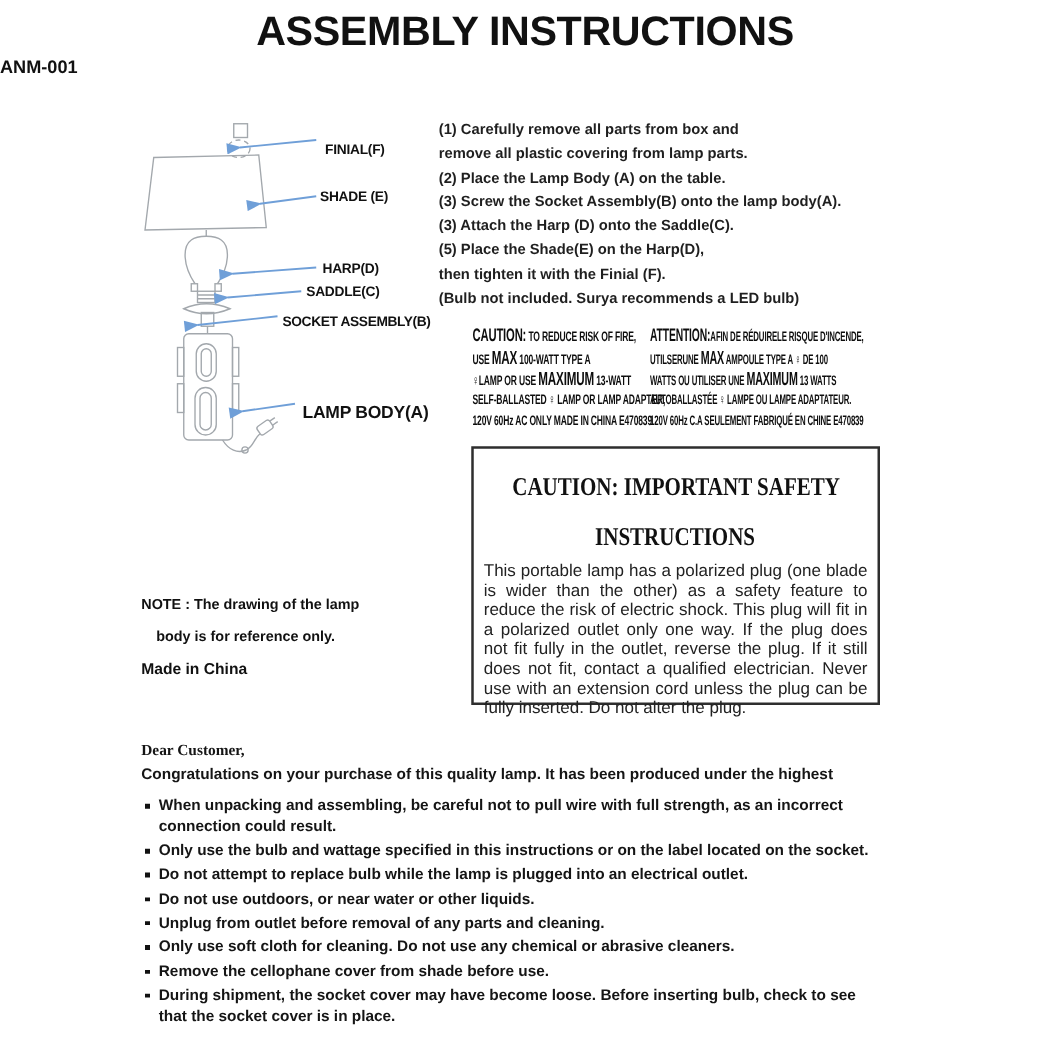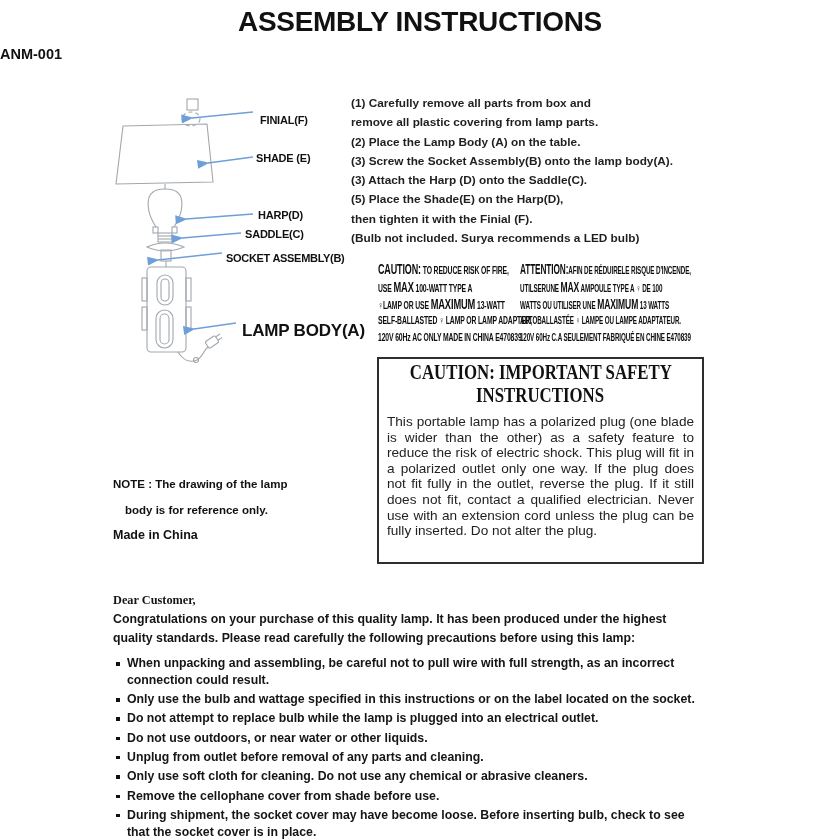--- a/index.html
+++ b/index.html
@@ -1,34 +1,34 @@
 <!DOCTYPE html>
 <html><head>
 <meta charset="utf-8">
 <style>
   html,body { margin:0; padding:0; background:#ffffff; }
   body { width:840px; height:840px; font-family:"Liberation Sans", sans-serif; color:#1a1a1a; }
   .page { position:relative; width:840px; height:840px; background:#ffffff; overflow:hidden; }
 
   
   .title { position:absolute; top:6px; left:0; width:100%; text-align:center;
-           font-size:28px; font-weight:bold; letter-spacing:-0.3px; color:#111; }
+           font-size:33px; font-weight:bold; letter-spacing:-0.3px; color:#111; }
   .model { position:absolute; top:46px; left:0; width:100%; text-align:left;
            font-size:14.5px; font-weight:bold; color:#111; }
 
   
   .lamp-svg { position:absolute; left:108px; top:94px; }
   .diagram-label { position:absolute; font-weight:bold; font-size:11px;
                    letter-spacing:-0.2px; white-space:nowrap; color:#111; }
   .lbl-finial { left:260px; top:114px; }
   .lbl-shade  { left:256px; top:152px; }
   .lbl-harp   { left:258px; top:209px; }
   .lbl-saddle { left:245px; top:228px; }
   .lbl-socket { left:226px; top:252px; letter-spacing:-0.3px; }
-  .lbl-body   { left:242px; top:321px; font-size:17px; }
+  .lbl-body   { left:242px; top:321px; font-size:14px; }
 
   
   .steps { position:absolute; left:351px; top:94px; font-weight:bold;
            font-size:11.8px; line-height:19.3px; white-space:nowrap; color:#1f1f1f; }
 
   
   .caution { position:absolute; left:378px; top:261px; color:#0d0d0d; }
   .c-col { position:absolute; top:0; transform-origin:top left; font-weight:bold;
            font-size:11px; letter-spacing:-0.2px; }
   .c-en { left:0; transform:scaleX(0.62); }
@@ -36,22 +36,22 @@
   .cl { height:17px; line-height:17px; white-space:pre; }
   .c-head { font-size:14.5px; }
   .c-big  { font-size:15px; }
   .c-bulb { font-size:11px; }
 
   
   .safety { position:absolute; left:377px; top:357px; width:327px; height:207px;
             border:2px solid #2e2e2e; box-sizing:border-box; background:#fff; }
   .safety-title { text-align:center; font-family:"Liberation Serif", serif;
                   font-weight:bold; font-size:20.5px; color:#111; }
-  .st1 { margin-top:2px; }
-  .st2 { margin-top:0; }
+  .st1 { margin-top:20px; }
+  .st2 { margin-top:17px; }
   .safety-title .sq { display:inline-block; transform:scaleX(0.82); white-space:nowrap; }
   .safety-body { margin:7px 8px 0 8px; font-size:13.6px; line-height:15.6px;
                  text-align:justify; color:#222; }
 
   
   .note { position:absolute; left:113px; top:478px; font-weight:bold; font-size:11.5px; color:#111; }
   .note-l2 { margin-top:14px;padding-left:12px; }
   .made-in { margin-top:12px; font-size:12.5px; }
 
   
@@ -163,21 +163,20 @@
 
   <div class="note">
     <div>NOTE : The drawing of the lamp</div>
     <div class="note-l2">body is for reference only.</div>
     <div class="made-in">Made in China</div>
   </div>
 
   <div class="letter">
     <div class="salutation">Dear Customer,</div>
     <div class="intro">Congratulations on your purchase of this quality lamp. It has been produced under the highest</div>
-    <div class="intro">quality standards. Please read carefully the following precautions before using this lamp:</div>
     <ul class="precautions">
       <li>When unpacking and assembling, be careful not to pull wire with full strength, as an incorrect
 connection could result.</li>
       <li>Only use the bulb and wattage specified in this instructions or on the label located on the socket.</li>
       <li>Do not attempt to replace bulb while the lamp is plugged into an electrical outlet.</li>
       <li>Do not use outdoors, or near water or other liquids.</li>
       <li>Unplug from outlet before removal of any parts and cleaning.</li>
       <li>Only use soft cloth for cleaning. Do not use any chemical or abrasive cleaners.</li>
       <li>Remove the cellophane cover from shade before use.</li>
       <li>During shipment, the socket cover may have become loose. Before inserting bulb, check to see

